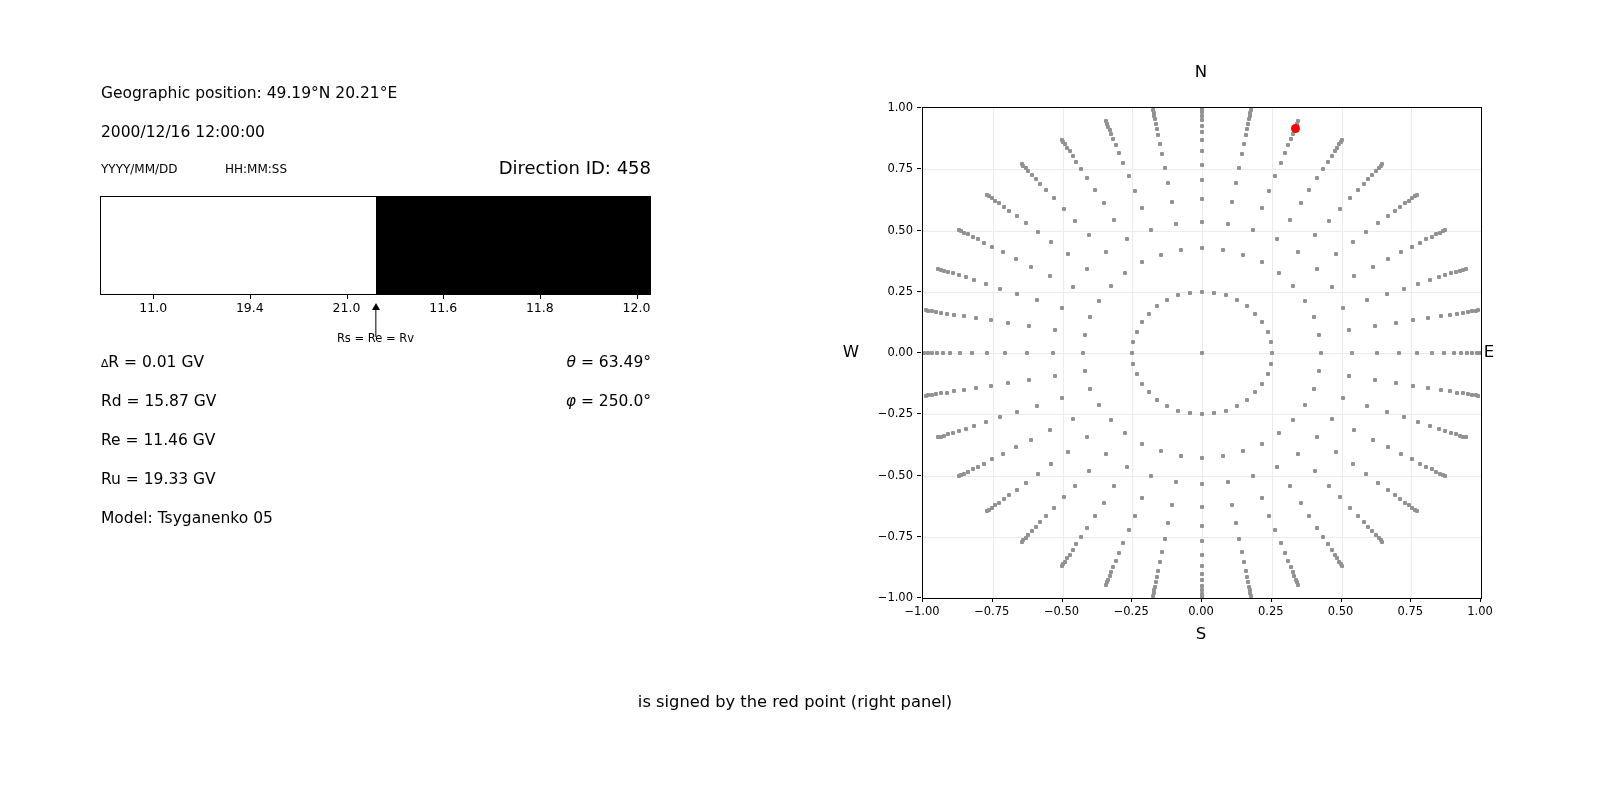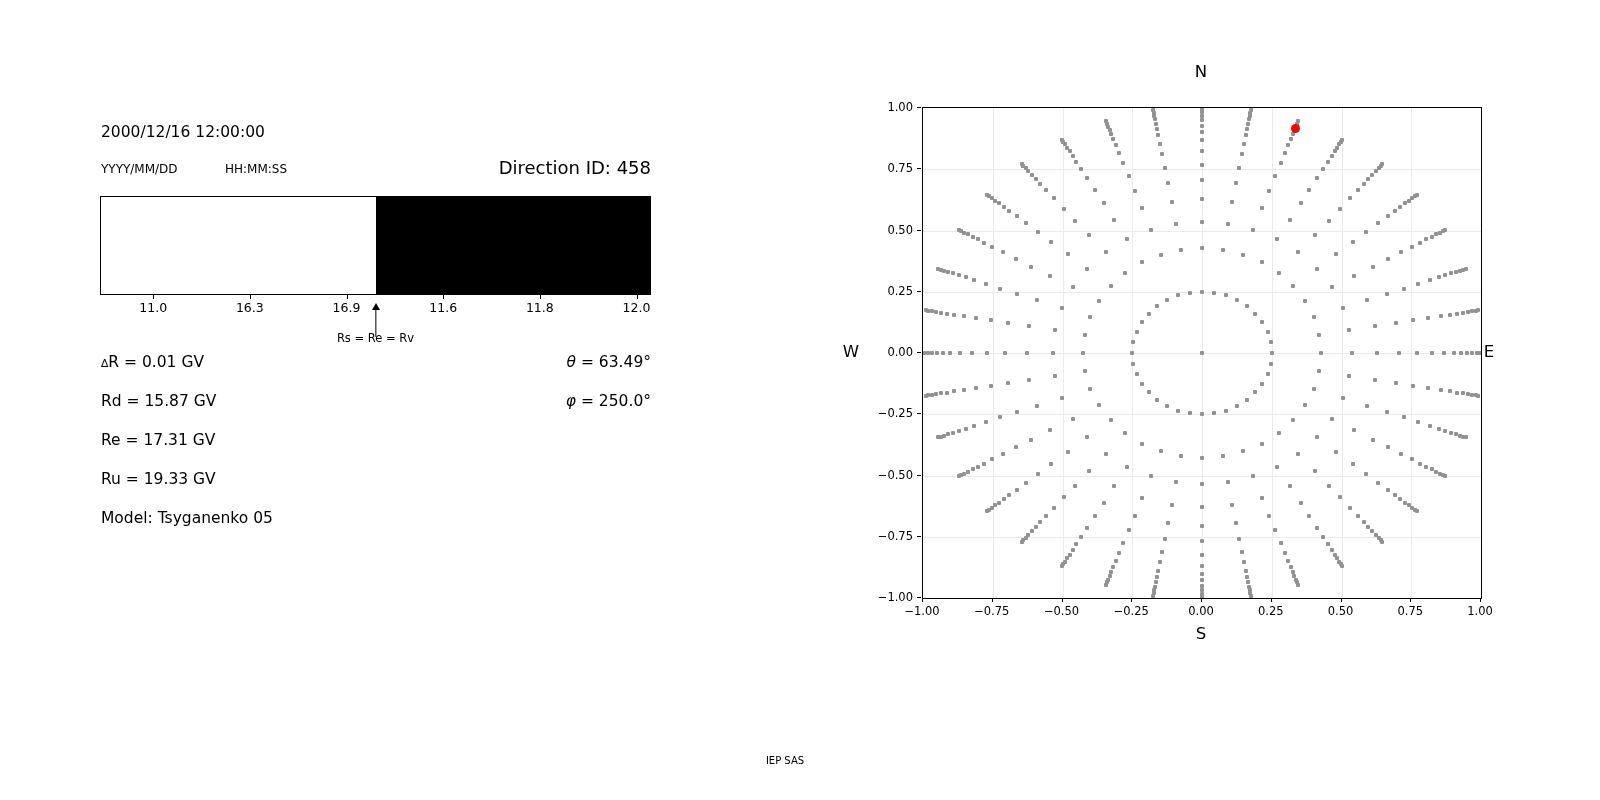--- a/index.html
+++ b/index.html
@@ -36,54 +36,55 @@
   .compass{position:absolute;font-size:16.5px;transform:translate(-50%,0);white-space:nowrap;}
   
   #caption{left:120px;top:686px;width:1350px;text-align:center;font-size:16.3px;line-height:31px;}
   #credit{left:120px;top:755px;width:1330px;text-align:center;font-size:10px;}
 </style>
 </head>
 <body>
 
 <div id="figure">
 
+  <div class="abs t16" style="left:101px;top:84px;">Geographic position: 49.19°N 20.21°E</div>
   <div class="abs t16" style="left:101px;top:123px;">2000/12/16 12:00:00</div>
   <div class="abs t12" style="left:101px;top:162px;">YYYY/MM/DD</div>
   <div class="abs t12" style="left:225px;top:162px;">HH:MM:SS</div>
   <div class="abs t18" style="right:949px;top:157px;">Direction ID: 458</div>
 
   <div class="abs" id="bar-box">
     <div id="bar-black" style="left: 50%;"></div>
   </div>
   <div class="abs" id="bar-ticks" style="left:100px;top:295px;width:551px;height:5px;">
       <div class="btick" style="left: 53.2px;"></div>
       <div class="btick" style="left: 149.8px;"></div>
       <div class="btick" style="left: 246.5px;"></div>
       <div class="btick" style="left: 343.2px;"></div>
       <div class="btick" style="left: 439.8px;"></div>
       <div class="btick" style="left: 536.5px;"></div>
     </div>
   <div class="abs" id="bar-ticklabels" style="left:100px;top:295px;width:551px;">
       <div class="bticklab" style="left: 53.2px;">11.0</div>
-      <div class="bticklab" style="left: 149.8px;">16.3</div>
-      <div class="bticklab" style="left: 246.5px;">16.9</div>
+      <div class="bticklab" style="left: 149.8px;">19.4</div>
+      <div class="bticklab" style="left: 246.5px;">21.0</div>
       <div class="bticklab" style="left: 343.2px;">11.6</div>
       <div class="bticklab" style="left: 439.8px;">11.8</div>
       <div class="bticklab" style="left: 536.5px;">12.0</div>
     </div>
   <div class="abs" id="bar-arrow" style="left: 375.5px; top: 303px;">
     <div id="bar-arrow-head"></div>
     <div id="bar-arrow-shaft" style="transform:translateX(-0.65px);"></div>
   </div>
   <div class="abs center" id="bar-arrow-label" style="font-size: 11.5px; left: 375.5px; top: 331px;">Rs = Re = Rv</div>
 
   <div id="info-rows">
       <div class="inforow" style="top: 353px;"><span class="dsym">∆</span>R = 0.01 GV</div>
       <div class="inforow" style="top: 392px;">Rd = 15.87 GV</div>
-      <div class="inforow" style="top: 431px;">Re = 17.31 GV</div>
+      <div class="inforow" style="top: 431px;">Re = 11.46 GV</div>
       <div class="inforow" style="top: 470px;">Ru = 19.33 GV</div>
       <div class="inforow" style="top: 509px;">Model: Tsyganenko 05</div>
     </div>
 
   <div class="rrow" style="top:353px;">
     <span class="greek">θ</span><span> = 63.49°</span>
   </div>
   <div class="rrow" style="top:392px;">
     <span class="greek">φ</span><span> = 250.0°</span>
   </div>
@@ -684,16 +685,16 @@
       <div class="ytick" style="left: 917px; top: 107px;"></div>
       <div class="yticklab" style="left: 843px; top: 100px;">1.00</div>
     </div>
 
   <div class="compass" id="compass-n" style="left: 1201px; top: 62px;">N</div>
   <div class="compass" id="compass-s" style="left: 1201px; top: 624px;">S</div>
   <div class="compass" id="compass-w" style="left: 851px; top: 342px;">W</div>
   <div class="compass" id="compass-e" style="left: 1489px; top: 342px;">E</div>
 
   <div class="abs" id="caption">
+    <div>is signed by the red point (right panel)</div>
   </div>
-  <div class="abs" id="credit">IEP SAS</div>
 
 </div>
 
 </body></html>

